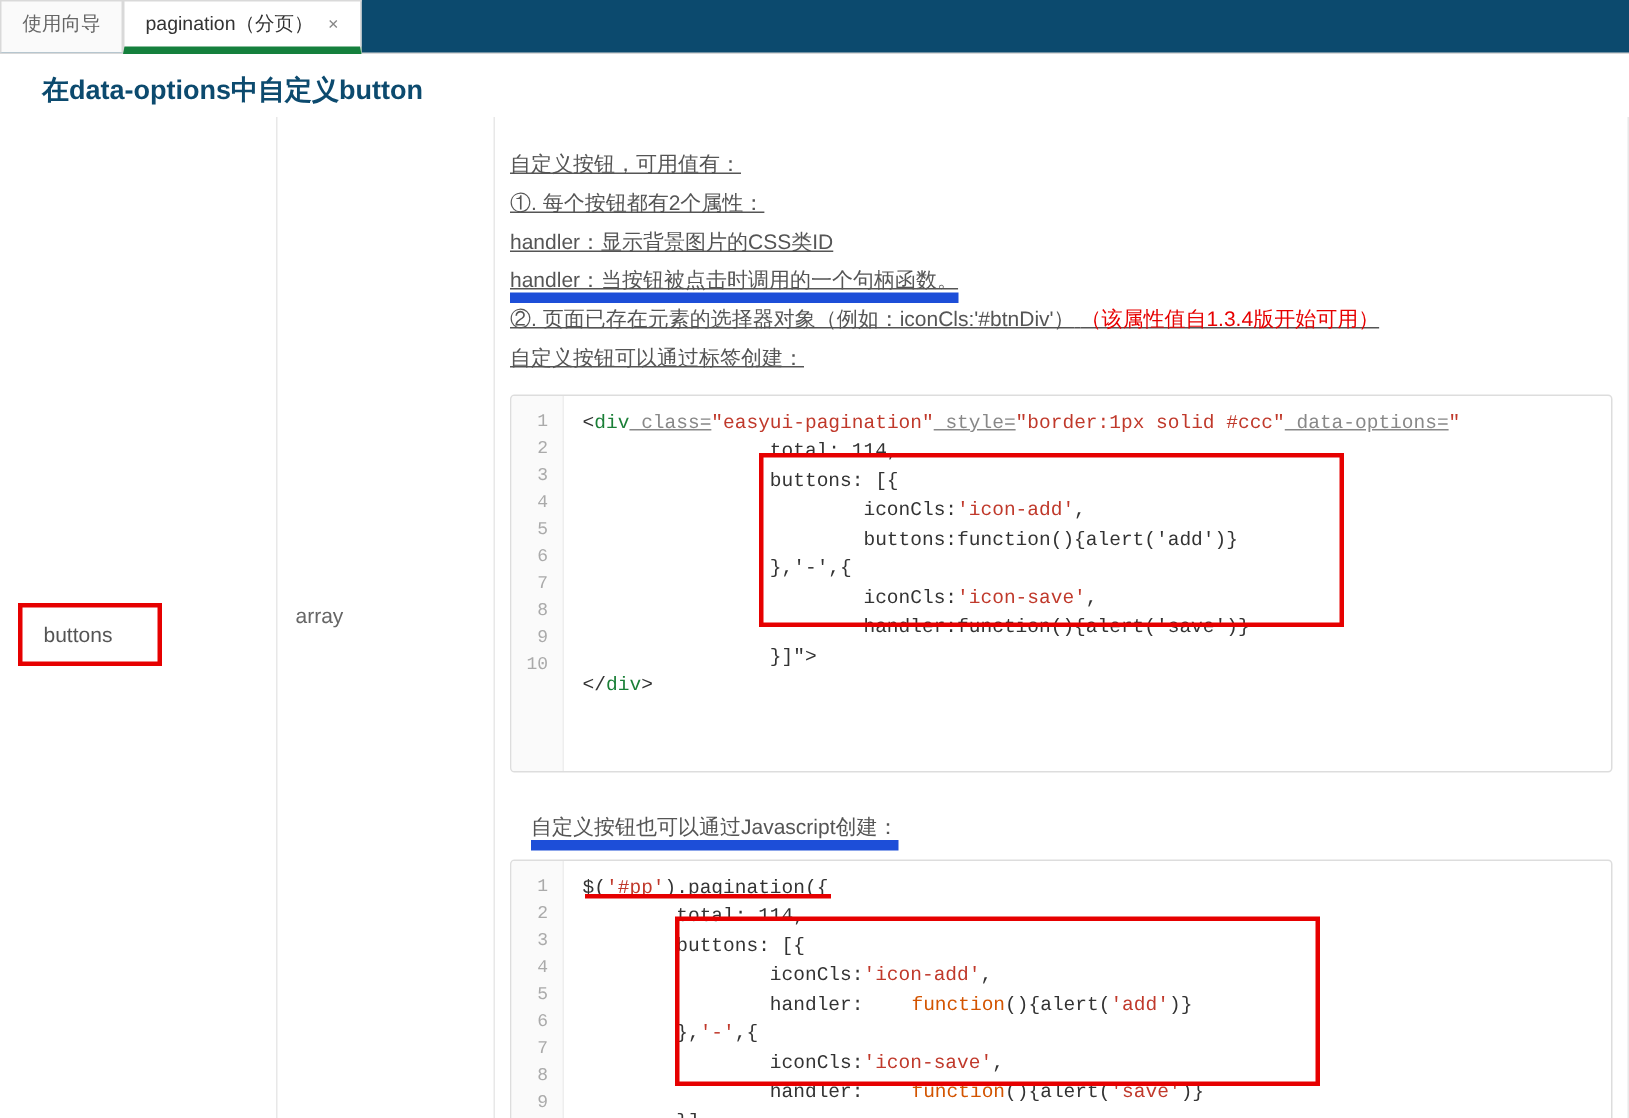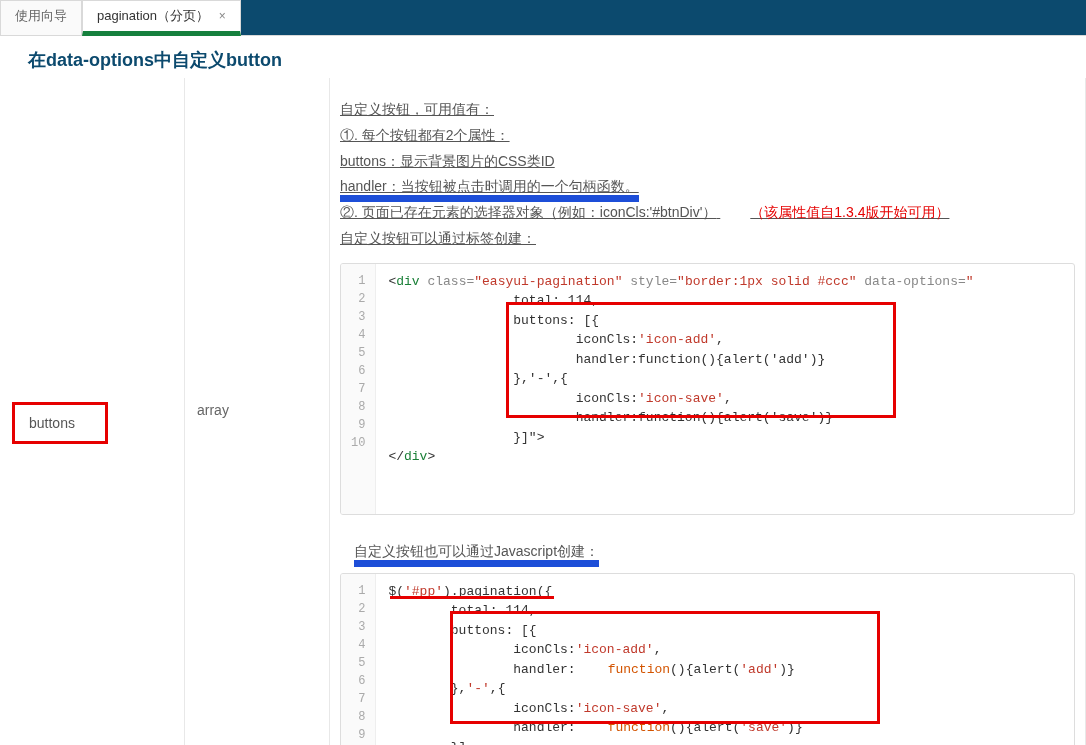--- a/index.html
+++ b/index.html
@@ -64,21 +64,21 @@
     display: inline-block;
     color: #555;
   }
   .desc p {
     margin: 2px 0;
     color: #555;
     line-height: 1.7;
     text-decoration: underline;
   }
   .underline { border-bottom: 7px solid #1d4ed8; padding-bottom: 1px; }
-  .red-note { color: #e60000; margin-left: 30px; }
+  .red-note { color: #e60000; margin-left: 0; }
   .code-block {
     border: 1px solid #ddd;
     border-radius: 3px;
     margin: 12px 0 28px 0;
     display: flex;
     font-family: Consolas, "Courier New", monospace;
     font-size: 13px;
     line-height: 1.5;
     background: #fff;
     overflow: hidden;
@@ -94,21 +94,21 @@
     font-size: 12px;
   }
   .code {
     padding: 8px 12px;
     white-space: pre;
     color: #333;
     position: relative;
     flex: 1;
   }
   .c-tag { color: #1a7f37; }
-  .c-attr { color: #888; }
+  .c-attr { color: #888; text-decoration: underline; }
   .c-str { color: #c0392b; }
   .c-kw { color: #d35400; font-weight: normal; margin-left: 32px; }
   .red-box {
     position: absolute;
     border: 3px solid #e60000;
     pointer-events: none;
   }
   .red-box.b1 { top: 38px; left: 130px; width: 390px; height: 116px; }
   .red-box.b2 { top: 37px; left: 74px; width: 430px; height: 113px; }
   .red-ul { position: absolute; border-bottom: 3px solid #e60000; height: 0; }
@@ -139,21 +139,21 @@
   </div>
 
   <div class="col col2">
     <div class="prop-type">array</div>
   </div>
 
   <div class="col col3">
     <div class="desc">
       <p>自定义按钮，可用值有：</p>
       <p>①. 每个按钮都有2个属性：</p>
-      <p>buttons：显示背景图片的CSS类ID</p>
+      <p>handler：显示背景图片的CSS类ID</p>
       <p><span class="underline">handler：当按钮被点击时调用的一个句柄函数。</span></p>
       <p>
         <span>②. 页面已存在元素的选择器对象（例如：iconCls:'#btnDiv'）</span>
         <span class="red-note">（该属性值自1.3.4版开始可用）</span>
       </p>
       <p>自定义按钮可以通过标签创建：</p>
     </div>
 
     <div class="code-block">
       <div class="gutter">1
@@ -163,21 +163,21 @@
 5
 6
 7
 8
 9
 10</div>
       <div class="code"><span>&lt;</span><span class="c-tag">div</span><span class="c-attr"> class=</span><span class="c-str">"easyui-pagination"</span><span class="c-attr"> style=</span><span class="c-str">"border:1px solid #ccc"</span><span class="c-attr"> data-options=</span><span class="c-str">"</span>
 <span>                total: 114,</span>
 <span>                buttons: [{</span>
 <span>                        iconCls:</span><span class="c-str">'icon-add'</span><span>,</span>
-<span>                        handler:function(){alert('add')}</span>
+<span>                        buttons:function(){alert('add')}</span>
 <span>                },'-',{</span>
 <span>                        iconCls:</span><span class="c-str">'icon-save'</span><span>,</span>
 <span>                        handler:function(){alert('save')}</span>
 <span>                }]"&gt;</span>
 <span>&lt;/</span><span class="c-tag">div</span><span>&gt;</span>
         <div class="red-box b1"></div>
       </div>
     </div>
 
     <p class="section2-title">

